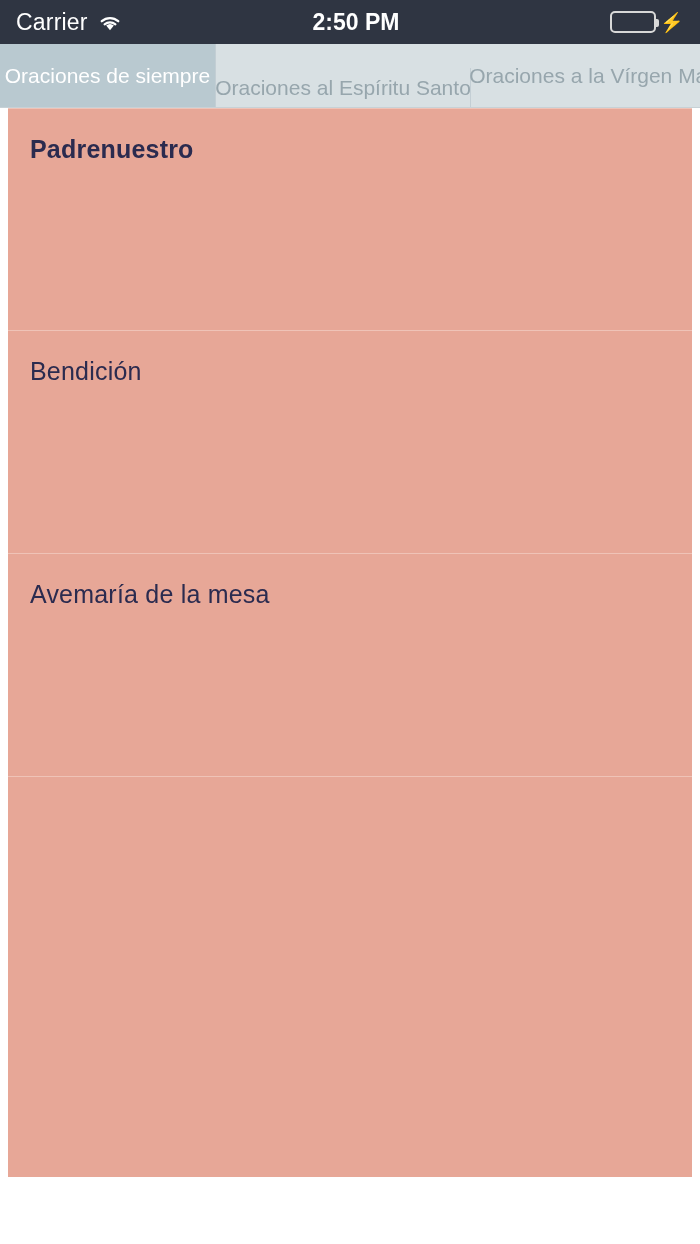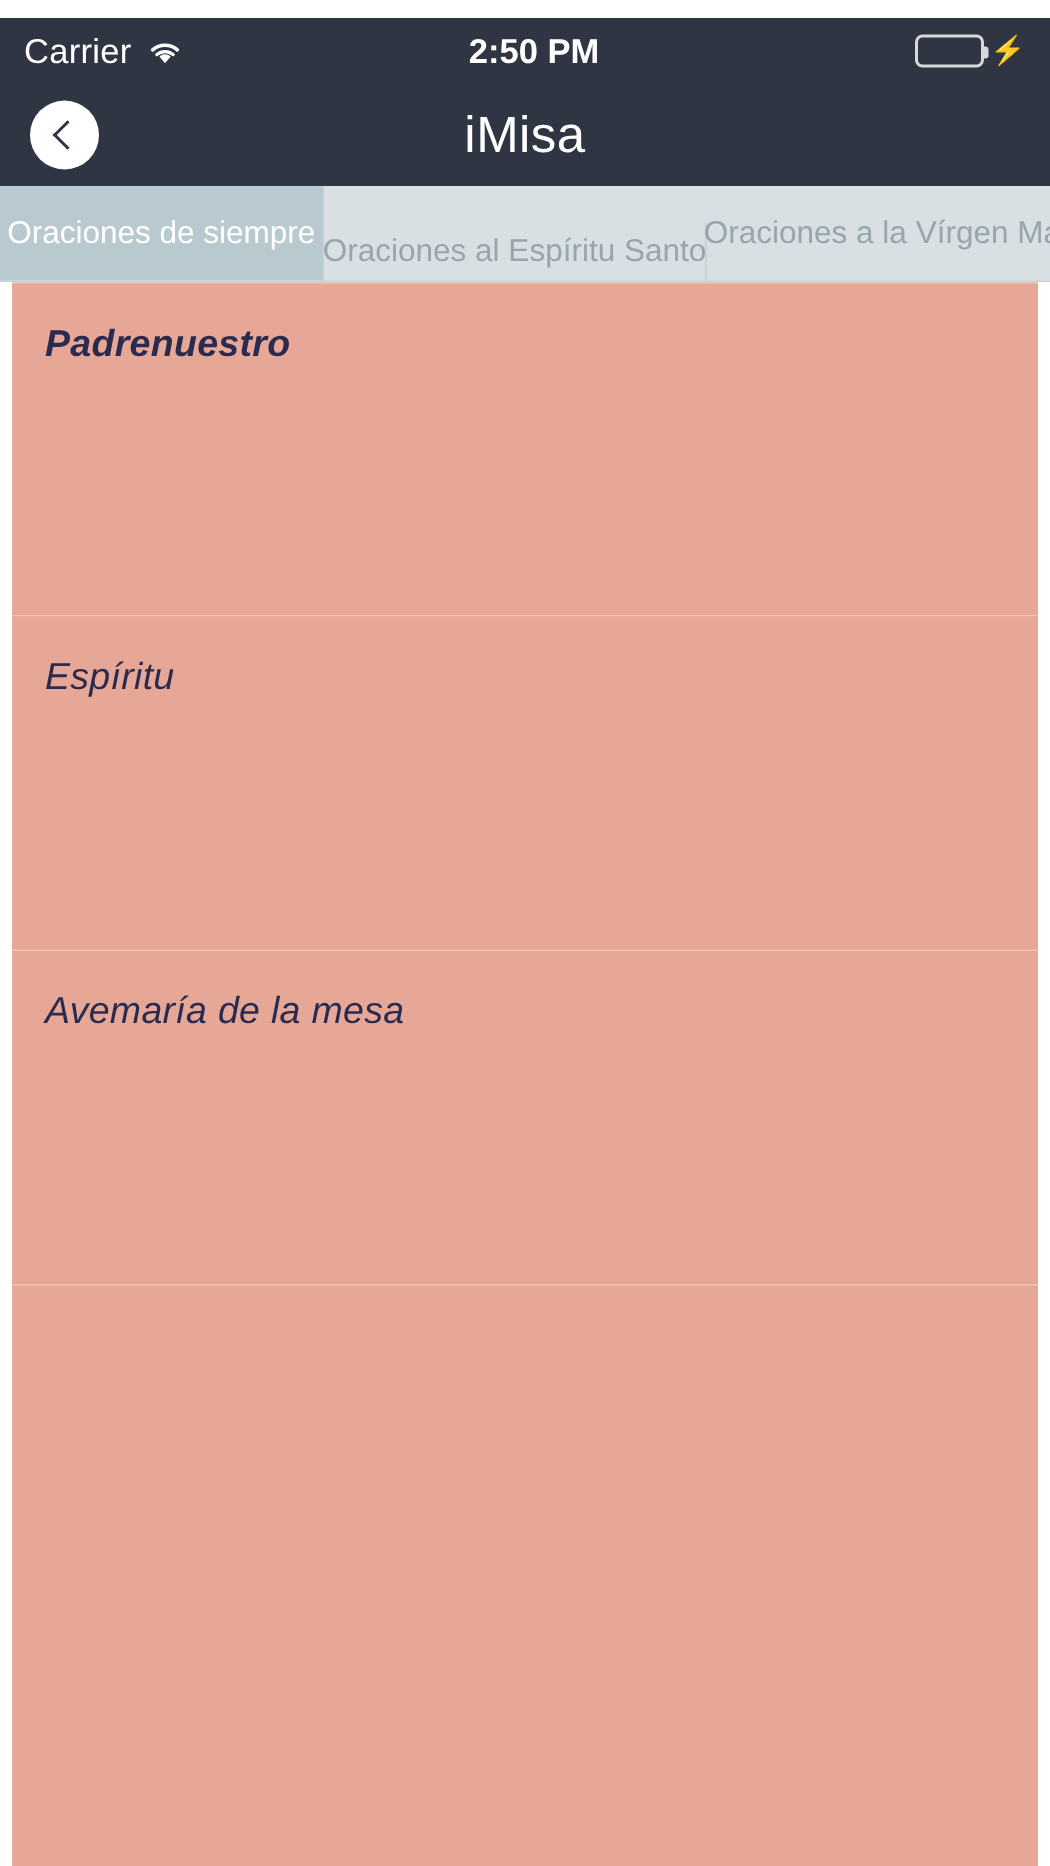--- a/index.html
+++ b/index.html
@@ -25,21 +25,20 @@
     position: relative;
     height: 44px;
     background: #2f3542;
     color: #ffffff;
     display: flex;
     align-items: center;
     justify-content: space-between;
     padding: 0 16px;
     box-sizing: border-box;
     font-size: 23px;
-    margin-top: 12px;
   }
   .status-left {
     display: flex;
     align-items: center;
     gap: 9px;
   }
   .carrier-label {
     font-size: 23px;
     color: #ffffff;
     letter-spacing: 0.2px;
@@ -165,21 +164,20 @@
   .tab-2 { width: 260px; }
 
   
   .list {
     background: #e7a797;
     height: 1069px;
     box-sizing: border-box;
     border-left: 8px solid #ffffff;
     border-right: 8px solid #ffffff;
     overflow: hidden;
-    font-style: italic;
   }
   .list-item {
     height: 223px;
     box-sizing: border-box;
     border-bottom: 1px solid #efc3b7;
     padding: 26px 22px 0 22px;
     background: #e7a797;
     cursor: pointer;
   }
   .list-item:first-child {
@@ -212,44 +210,38 @@
     </div>
     <div class="status-time">2:50 PM</div>
     <div class="status-right">
       <span class="battery">
         <span class="battery-fill" style="width:100%"></span>
       </span>
       <span class="bolt-icon">⚡</span>
     </div>
   </div>
 
-  <div class="nav-bar">
-    <div class="back-button">
-      <span class="back-chevron"></span>
-    </div>
-    <div class="nav-title">iMisa</div>
-  </div>
 
   <div class="tab-strip">
     <div class="tab tab-0 active">
       <span>Oraciones de siempre</span>
     </div>
     <div class="tab tab-1">
       <span>Oraciones al Espíritu Santo</span>
     </div>
     <div class="tab tab-2">
       <span>Oraciones a la Vírgen María</span>
     </div>
   </div>
 
   <div class="list">
     <div class="list-item bold">
       <div class="list-item-title">Padrenuestro</div>
     </div>
     <div class="list-item">
-      <div class="list-item-title">Espíritu</div>
+      <div class="list-item-title">Bendición</div>
     </div>
     <div class="list-item">
       <div class="list-item-title">Avemaría de la mesa</div>
     </div>
   </div>
 
 </div>
 
 </body></html>

